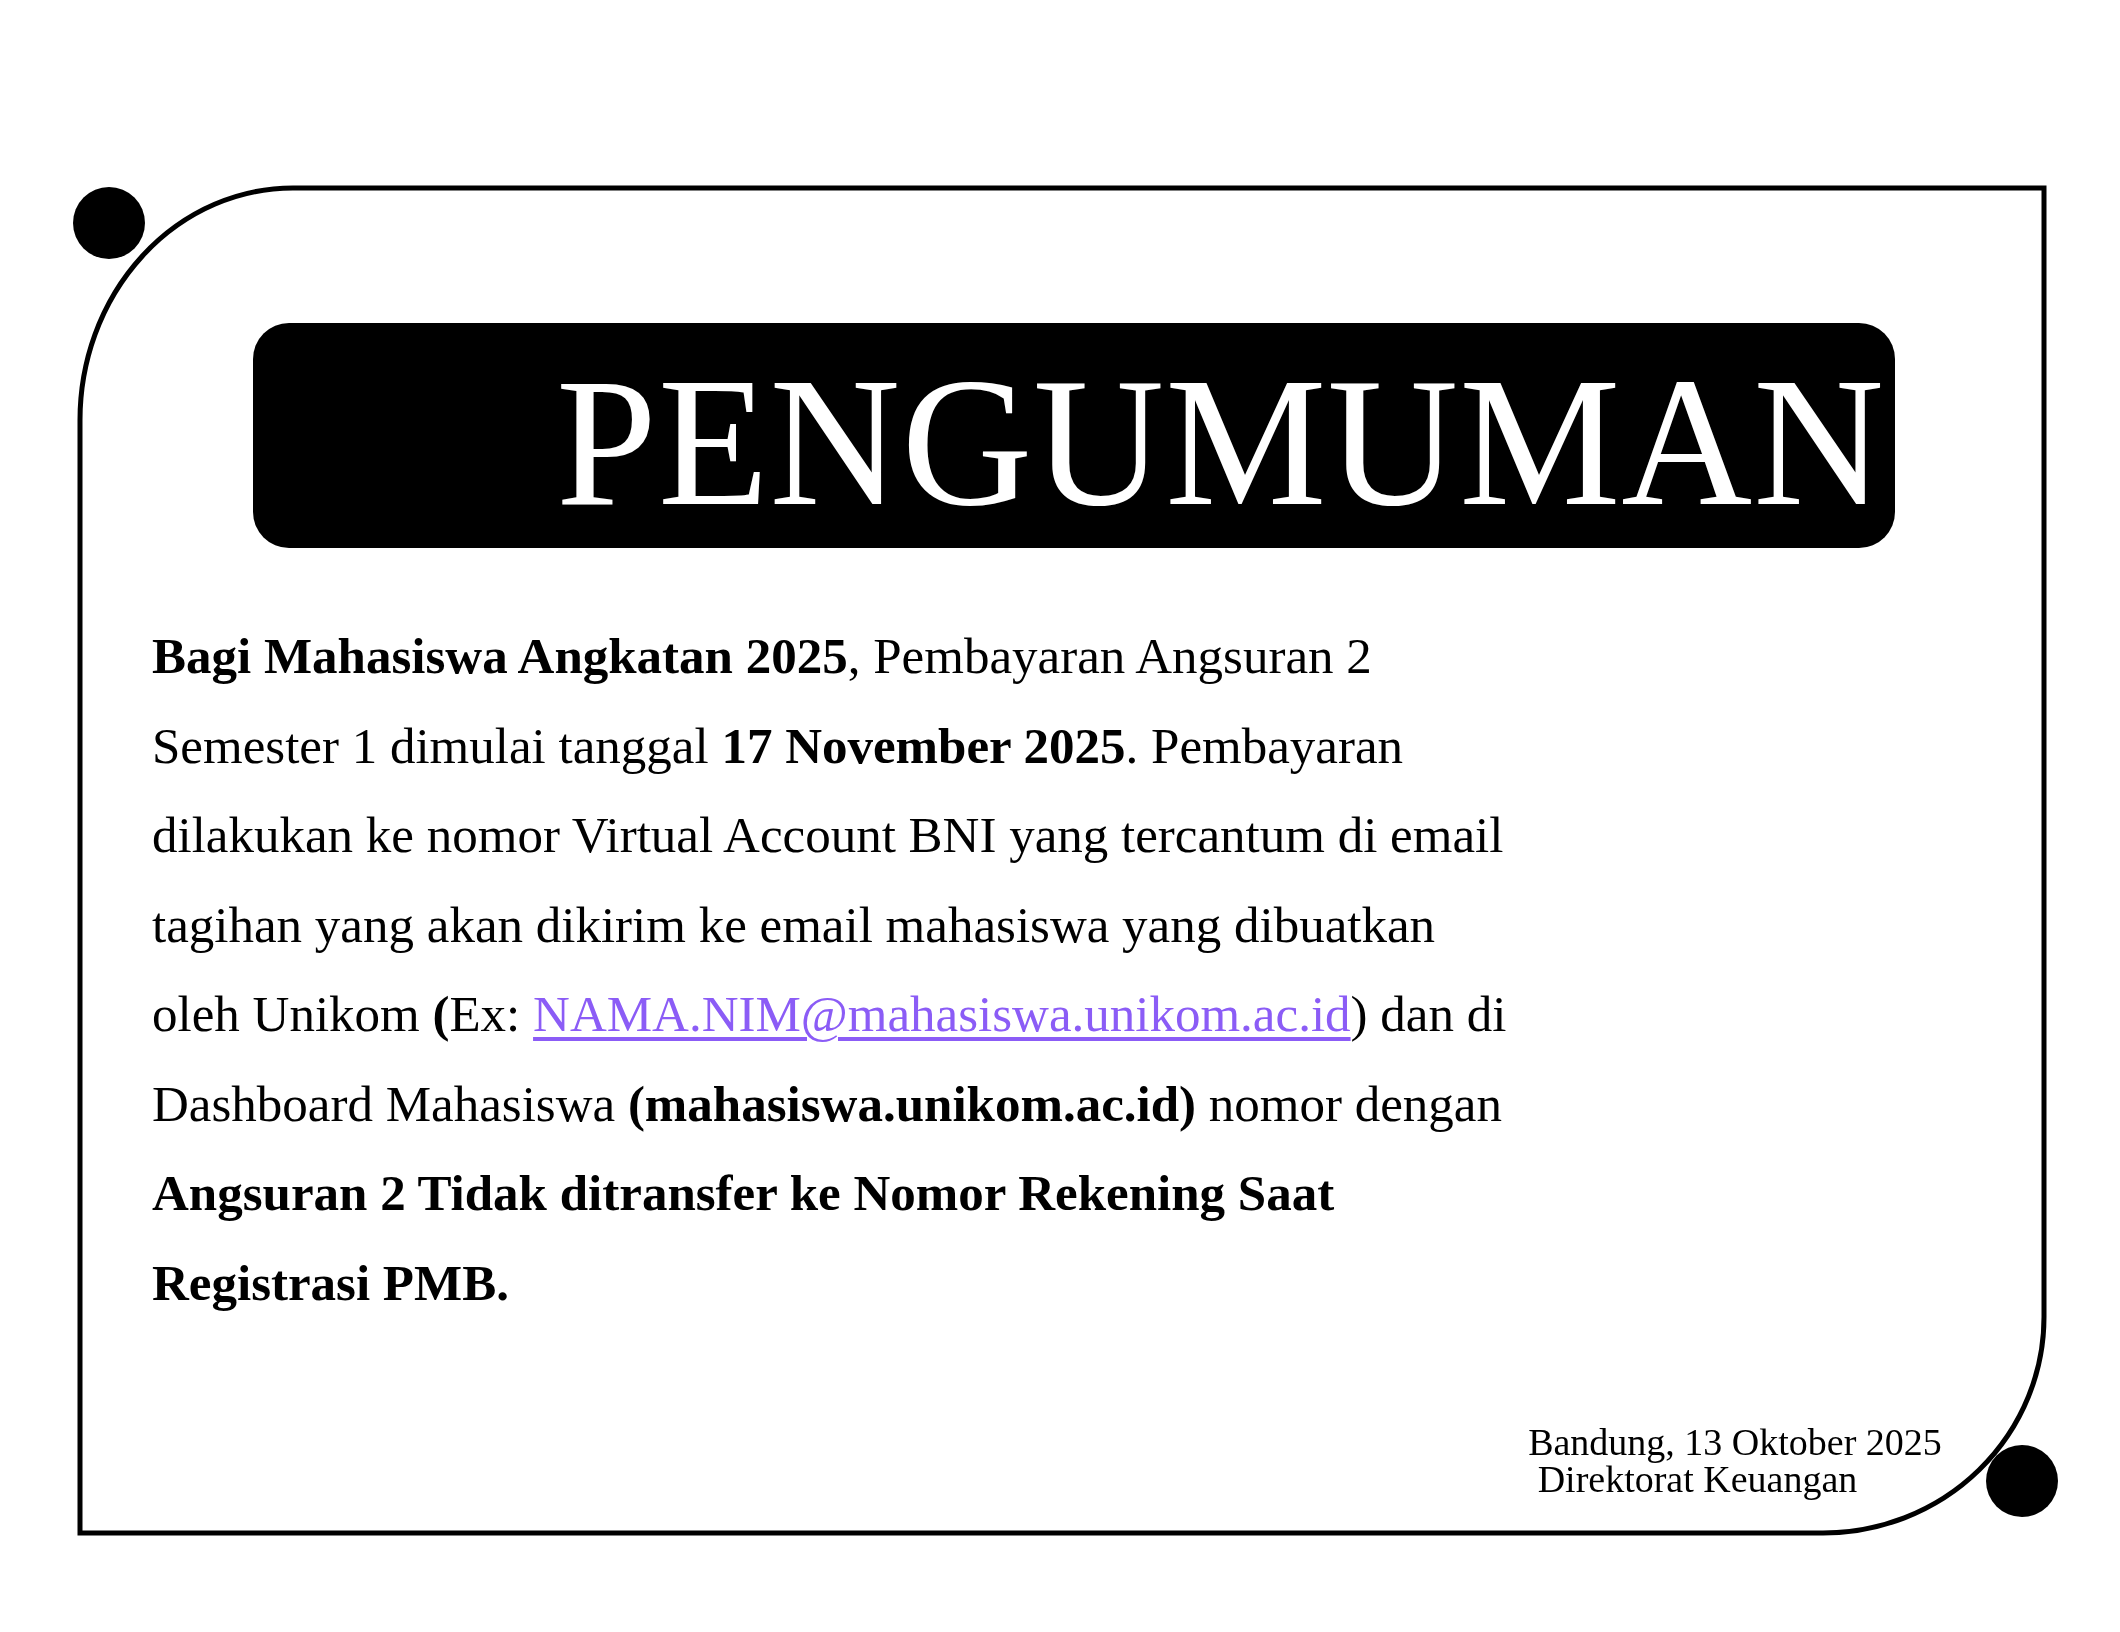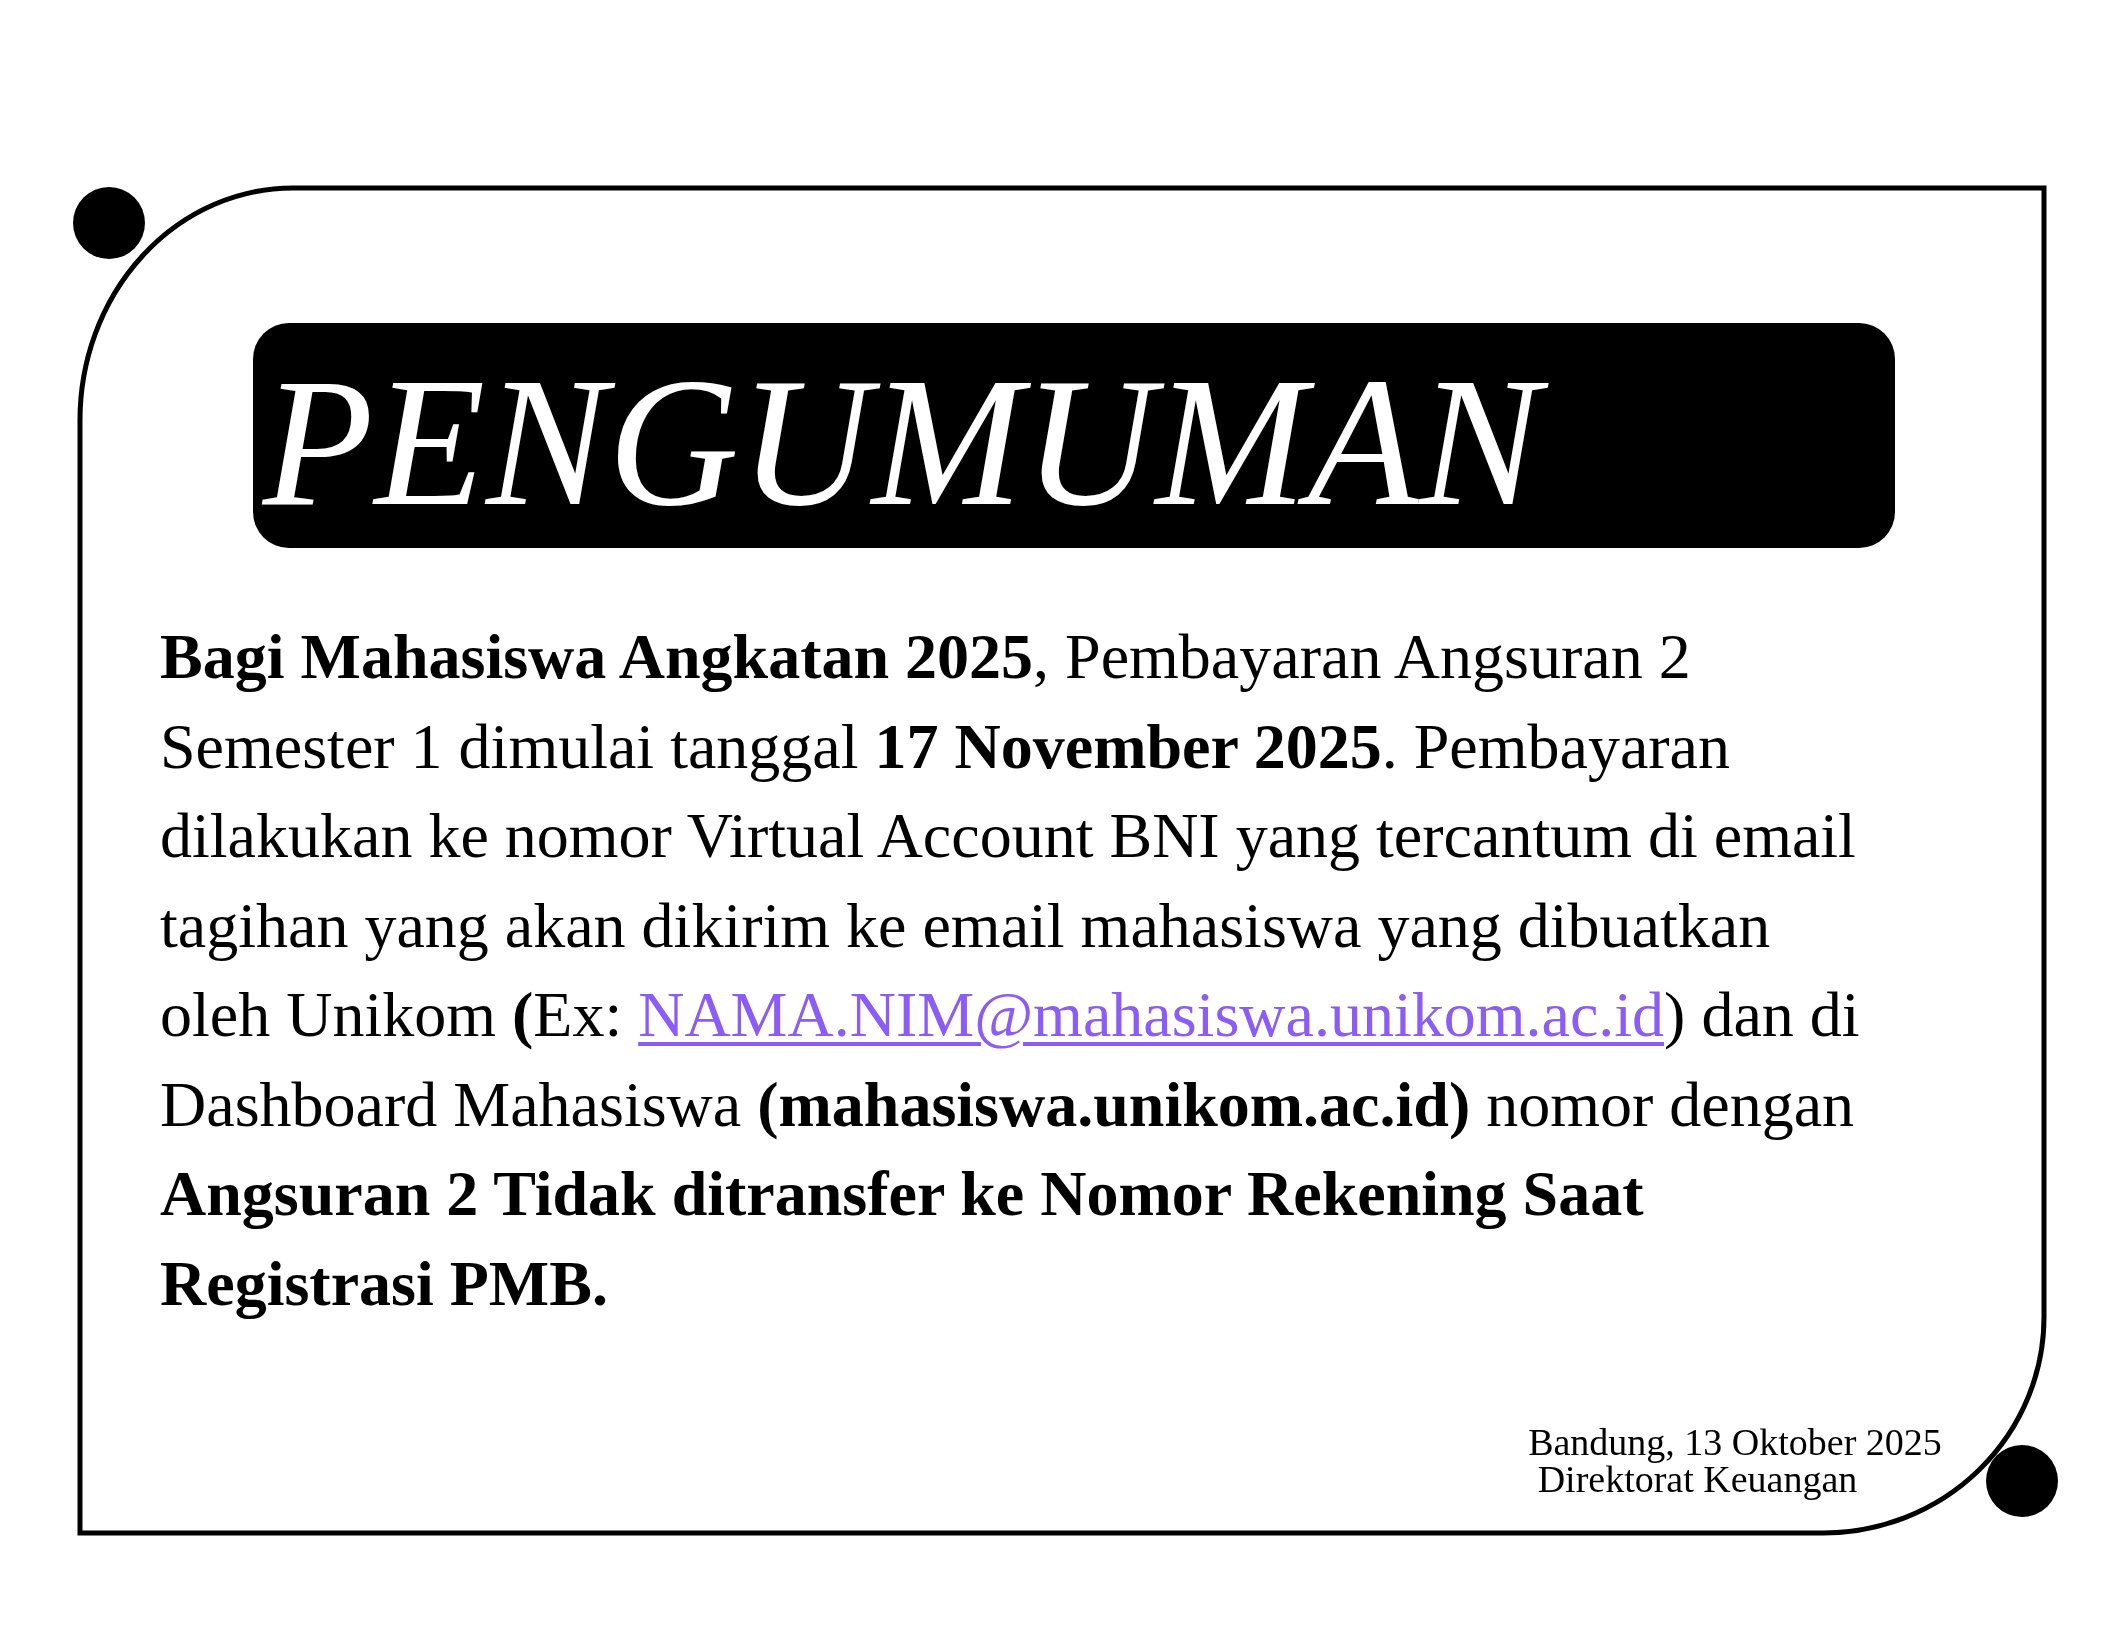--- a/index.html
+++ b/index.html
@@ -25,39 +25,38 @@
     .title-box {
       position: absolute;
       left: 253px;
       top: 323px;
       width: 1642px;
       height: 225px;
       background: #000000;
       border-radius: 36px;
       display: flex;
       align-items: center;
-      justify-content: flex-start;
-      font-style: italic;
+      justify-content: flex-end;
     }
     .title-text {
       color: #ffffff;
       font-family: "Liberation Serif", "DejaVu Serif", serif;
       font-size: 184px;
       line-height: 1;
       letter-spacing: 1px;
       margin-top: 12px;
       white-space: nowrap;
       transform: scaleX(0.985);
     }
     .body-text {
       position: absolute;
-      left: 160px;
+      left: 152px;
       top: 612px;
       width: 1840px;
-      font-size: 64px;
+      font-size: 51px;
       line-height: 89.5px;
       white-space: nowrap;
     }
     .body-line {
       display: block;
       height: 89.5px;
     }
     .b { font-weight: bold; }
     .link {
       color: #8b5cf6;

